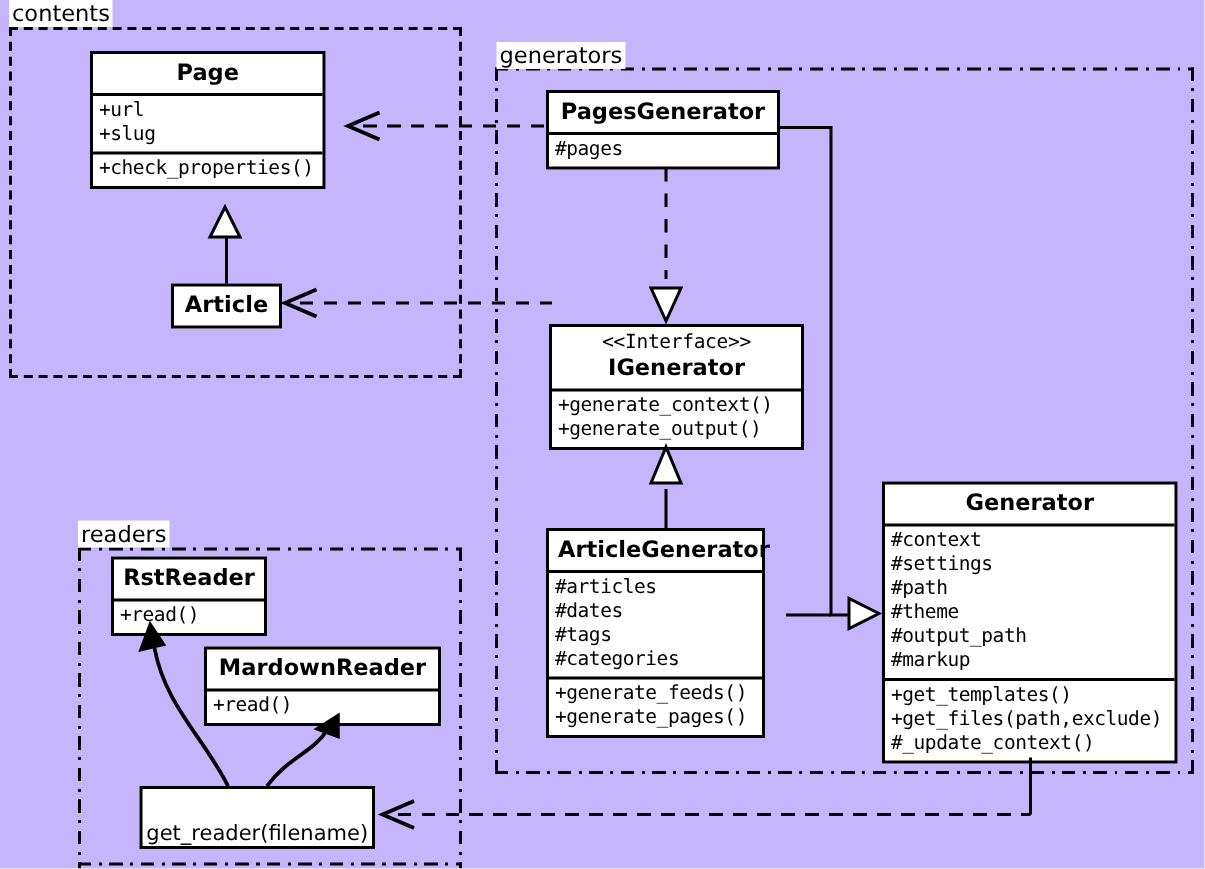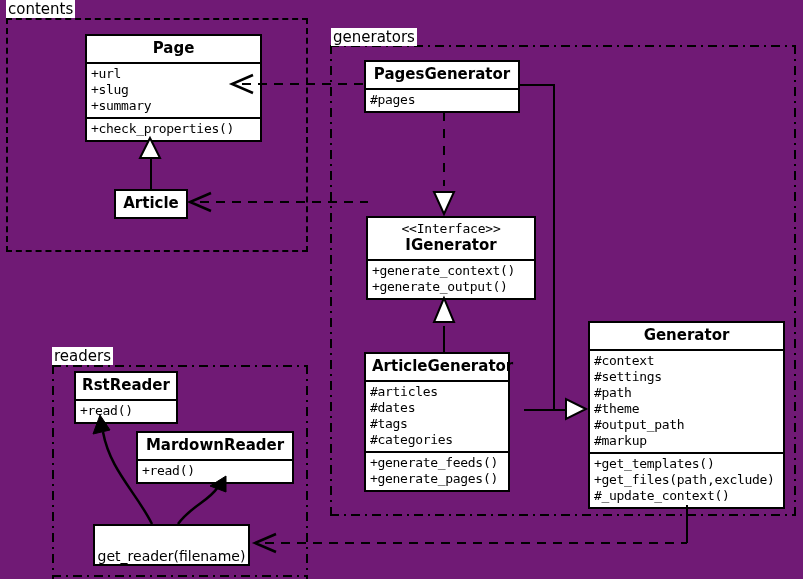--- a/index.html
+++ b/index.html
@@ -4,21 +4,21 @@
 <style>
   html, body {
     margin: 0;
     padding: 0;
     background: #ffffff;
   }
   #canvas {
     position: relative;
     width: 803px;
     height: 579px;
-    background: #701a75;
+    background: #c4b5fd;
     font-family: "DejaVu Sans", sans-serif;
     overflow: hidden;
   }
 
   
   .pkg {
     position: absolute;
     box-sizing: border-box;
     background: transparent;
   }
@@ -134,26 +134,25 @@
   <div class="dd dd-v" style="left:330px; top:45px; height:471px;"></div>
   <div class="dd dd-v" style="left:794px; top:45px; height:471px;"></div>
   <div class="pkg-label" style="left:331px; top:28px;">generators</div>
 
   <div class="dd dd-h" style="left:52px; top:365px; width:256px;"></div>
   <div class="dd dd-v" style="left:52px; top:365px; height:214px;"></div>
   <div class="dd dd-v" style="left:306px; top:365px; height:214px;"></div>
   <div class="dd dd-h" style="left:52px; top:575px; width:256px;"></div>
   <div class="pkg-label" style="left:52px; top:347px;">readers</div>
 
-  <div class="cls" style="left:85px; top:34px; width:177px;">
+  <div class="cls" style="left:60px; top:34px; width:157px;">
     <div class="cls-title">Page</div>
     <div class="cls-compartment cls-sep">
       <div>+url</div>
       <div>+slug</div>
-      <div>+summary</div>
     </div>
     <div class="cls-compartment cls-sep">
       <div>+check_properties()</div>
     </div>
   </div>
 
   <div class="cls" style="left:114px; top:189px; width:74px;">
     <div class="cls-title">Article</div>
   </div>
 

